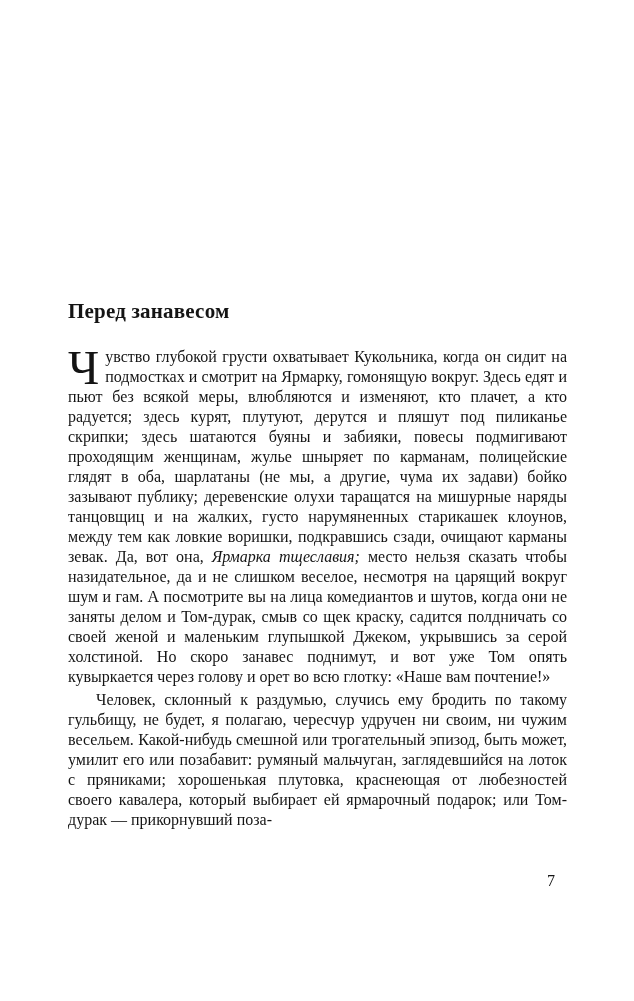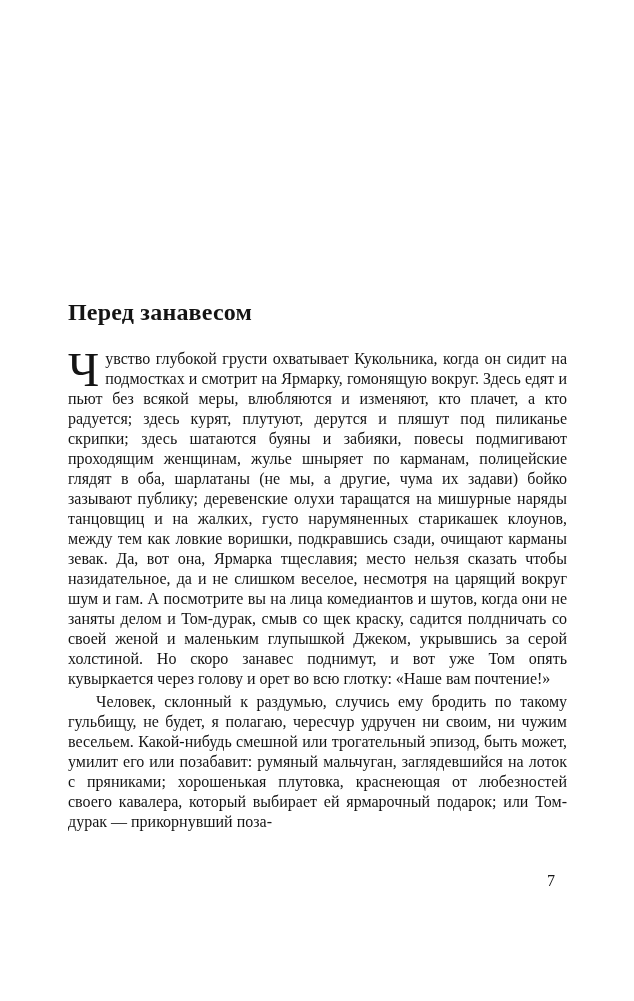--- a/index.html
+++ b/index.html
@@ -19,39 +19,40 @@
     background: #ffffff;
     overflow: hidden;
   }
   .content {
     position: absolute;
     left: 68px;
     top: 299px;
     width: 499px;
   }
   .heading {
-    font-size: 24px;
+    font-size: 21px;
     font-weight: bold;
     letter-spacing: 0.2px;
     margin-bottom: 23px;
   }
   .body-text {
     font-size: 16px;
     line-height: 20px;
     text-align: justify;
   }
   .dropcap {
     float: left;
     font-size: 48px;
     line-height: 40px;
     height: 40px;
     padding-right: 6px;
     padding-top: 1px;
   }
   .italic-phrase {
+    font-style: italic;
   }
   .second {
     text-indent: 28px;
     margin-top: 3px;
   }
   .page-number {
     position: absolute;
     left: 68px;
     top: 872px;
     width: 487px;

